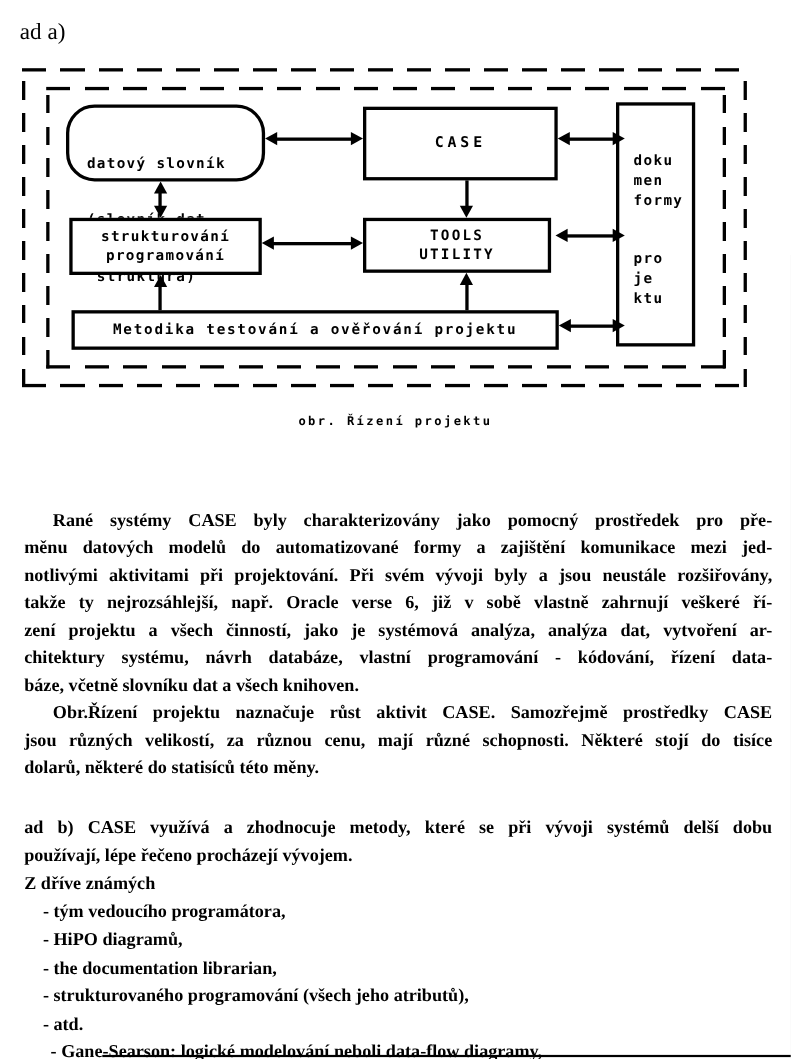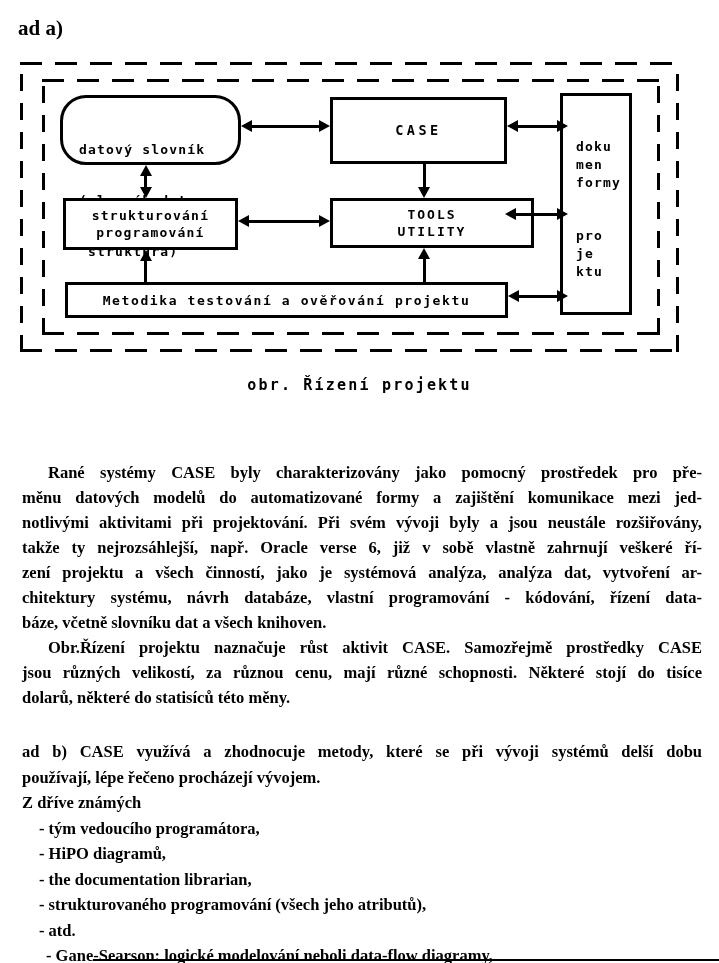--- a/index.html
+++ b/index.html
@@ -3,21 +3,21 @@
 <meta charset="utf-8">
 <style>
   html,body { margin:0; padding:0; background:#e8e8e8; }
   .page {
     position:relative; width:719px; height:963px; margin:0 auto;
     background:#ffffff; color:#000; overflow:hidden;
   }
   
   .ada {
     position:absolute; left:18px; top:16px;
-    font-family:"Liberation Serif",serif; font-weight:bold; font-size:21px;
+    font-family:"Liberation Serif",serif; font-weight:normal; font-size:21px;
   }
   
   .dash-rect {
     position:absolute;
     background:
       repeating-linear-gradient(90deg,#000 0 22px,transparent 22px 35px) top    left/100% 3px no-repeat,
       repeating-linear-gradient(90deg,#000 0 22px,transparent 22px 35px) bottom left/100% 3px no-repeat,
       repeating-linear-gradient(0deg, #000 0 17px,transparent 17px 29px) top    left/3px 100% no-repeat,
       repeating-linear-gradient(0deg, #000 0 17px,transparent 17px 29px) top    right/3px 100% no-repeat;
   }
@@ -28,38 +28,38 @@
     position:absolute; border:3px solid #000; box-sizing:border-box;
     font-family:"DejaVu Sans Mono",monospace; font-weight:bold;
     font-size:13px; line-height:17px; letter-spacing:1.2px; background:#fff;
   }
   .pre { white-space:pre; }
   .center-hv { display:flex; flex-direction:column; justify-content:center; align-items:center; text-align:center; }
   .box-datovy    { left:60px;  top:95px;  width:181px; height:70px;border-radius:26px; }
   .box-datovy .inner { padding:9px 0 0 16px; }
   .box-case      { left:330px; top:97px;  width:177px; height:67px; letter-spacing:3.5px; font-size:13.5px; }
   .box-struk     { left:63px;  top:198px; width:175px; height:52px; }
-  .box-tools     { left:330px; top:198px; width:204px; height:50px; letter-spacing:2px; }
+  .box-tools     { left:330px; top:198px; width:171px; height:50px; letter-spacing:2px; }
   .box-metodika  { left:65px;  top:282px; width:443px; height:36px; letter-spacing:1.6px;text-align:right; }
   .box-doku      { left:560px; top:93px;  width:72px;  height:222px; line-height:18px; }
   .box-doku .grp-top    { position:absolute; left:13px; top:42px; }
   .box-doku .grp-bottom { position:absolute; left:13px; top:131px; }
   
   .hline { position:absolute; height:3px; background:#000; }
   .vline { position:absolute; width:3px;  background:#000; }
   .tri   { position:absolute; width:0; height:0; }
   .tl { border-top:6px solid transparent; border-bottom:6px solid transparent; border-right:11px solid #000; }
   .tr { border-top:6px solid transparent; border-bottom:6px solid transparent; border-left:11px solid #000; }
   .tu { border-left:6px solid transparent; border-right:6px solid transparent; border-bottom:11px solid #000; }
   .td { border-left:6px solid transparent; border-right:6px solid transparent; border-top:11px solid #000; }
   
   .caption {
     position:absolute; left:0; top:376px; width:719px; text-align:center;
     font-family:"DejaVu Sans Mono",monospace; font-weight:bold;
-    font-size:15px; letter-spacing:2.2px;
+    font-size:11px; letter-spacing:2.2px;
   }
   
   .btext {
     position:absolute; left:22px; width:680px;
     font-family:"Liberation Serif",serif; font-weight:bold;
     font-size:16.5px; color:#000;margin-top:40px;
   }
   .para  { top:423px; }
   .sectb { top:702px; }
   .para  > div { height:25px; }

